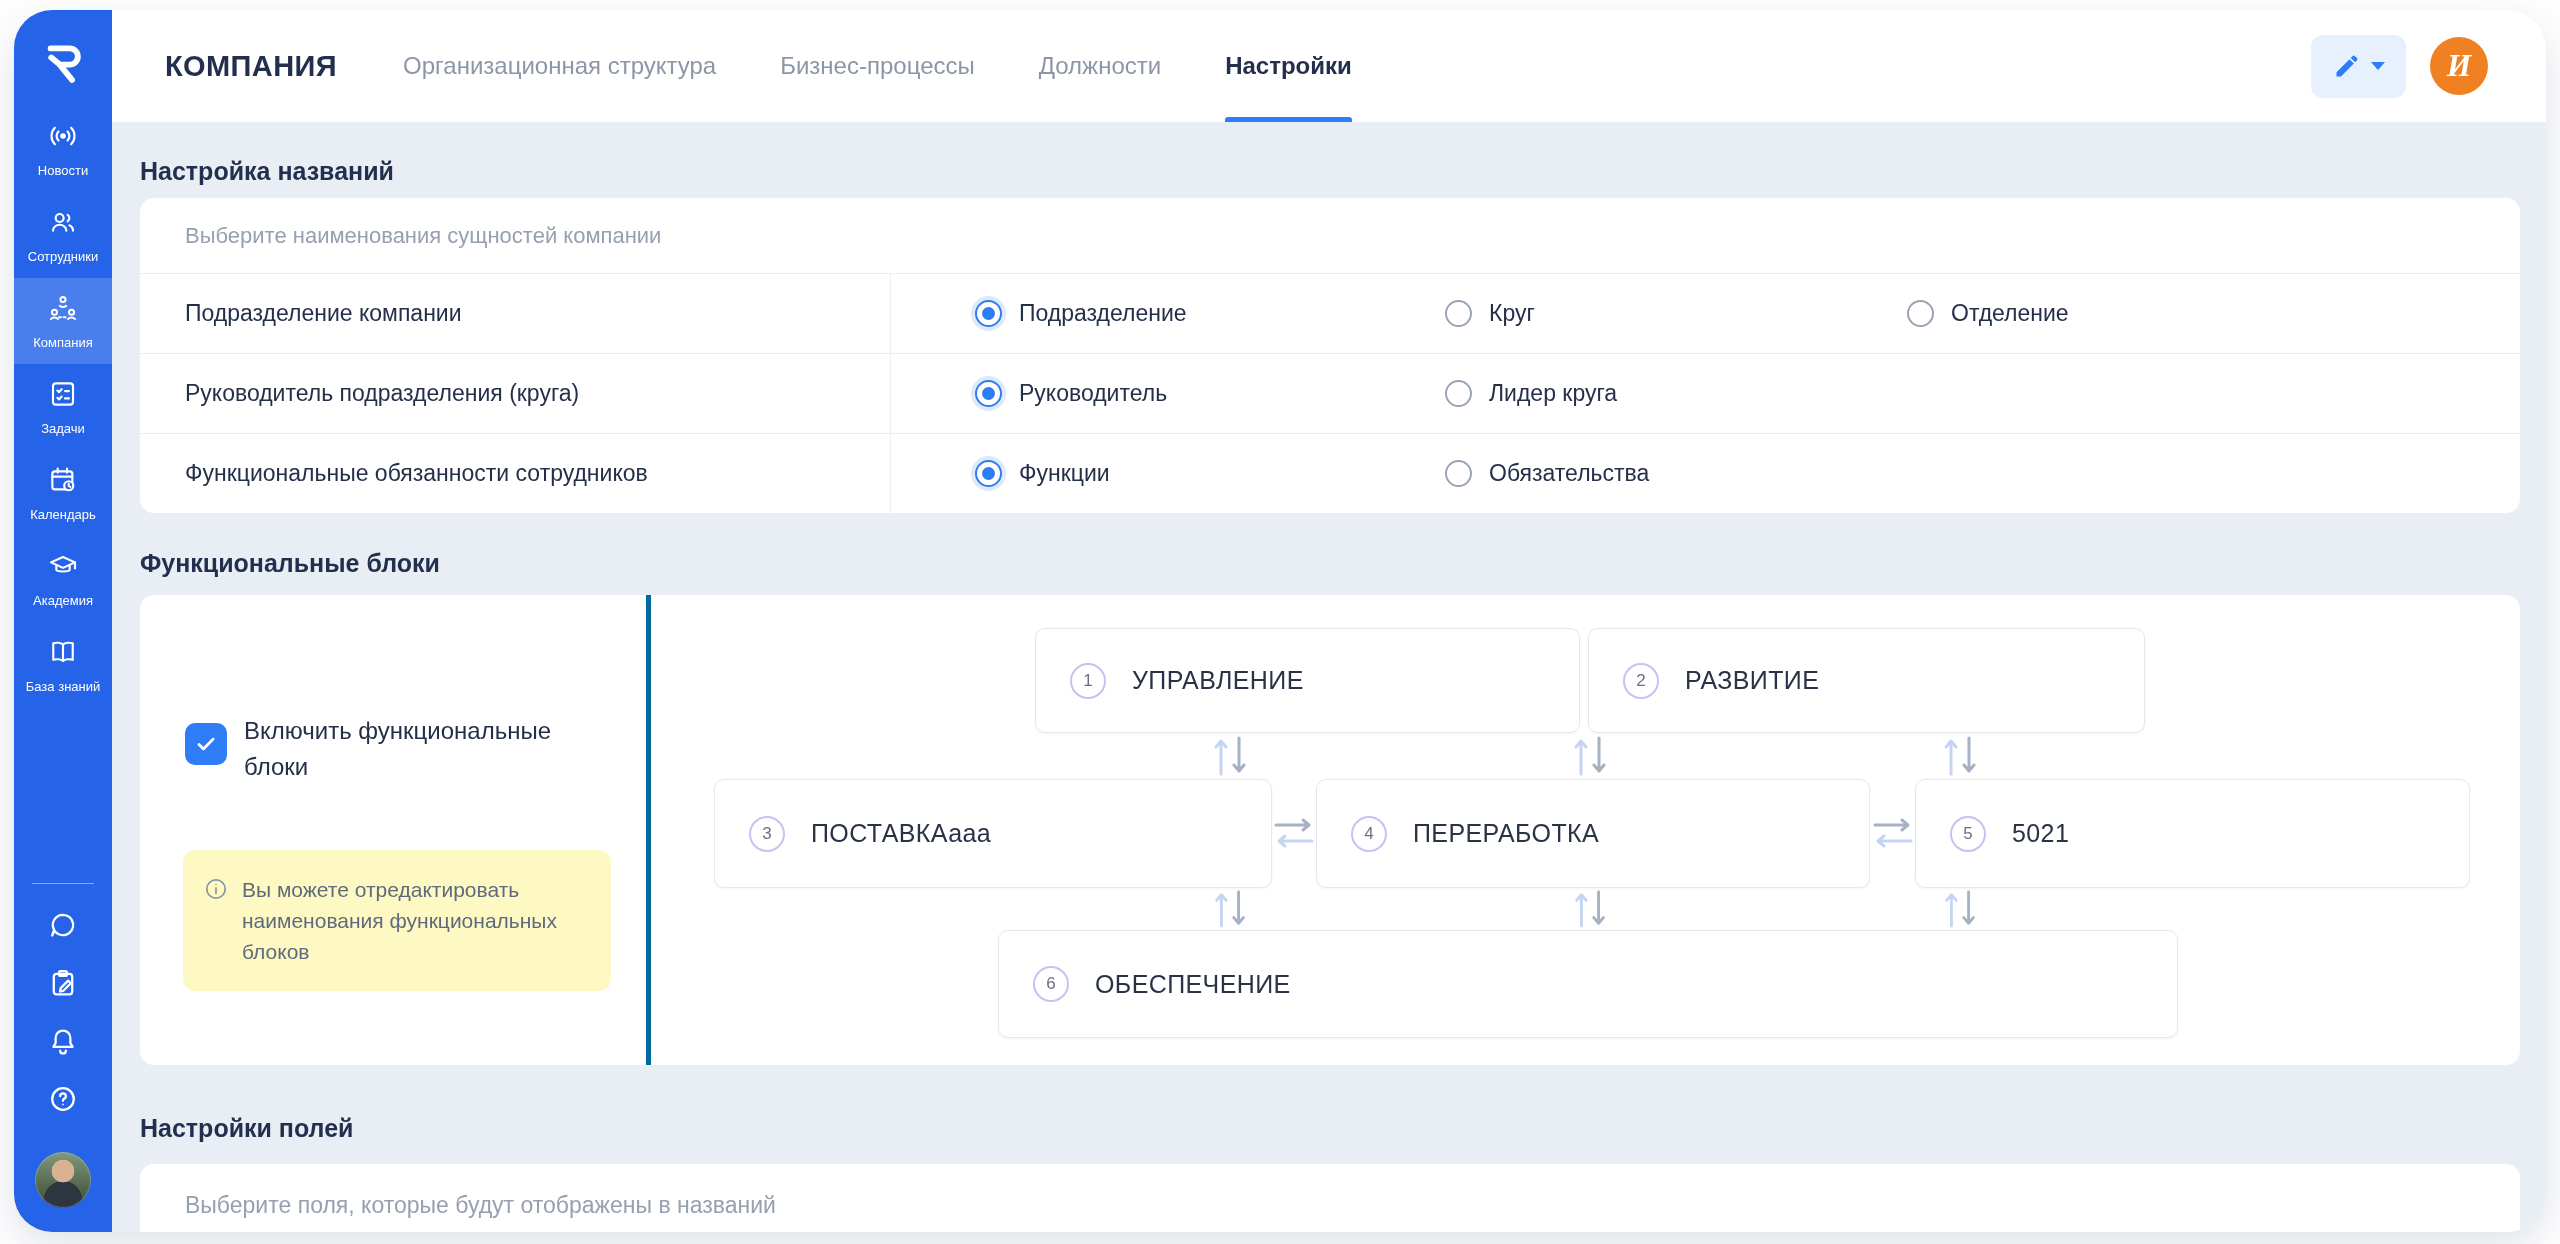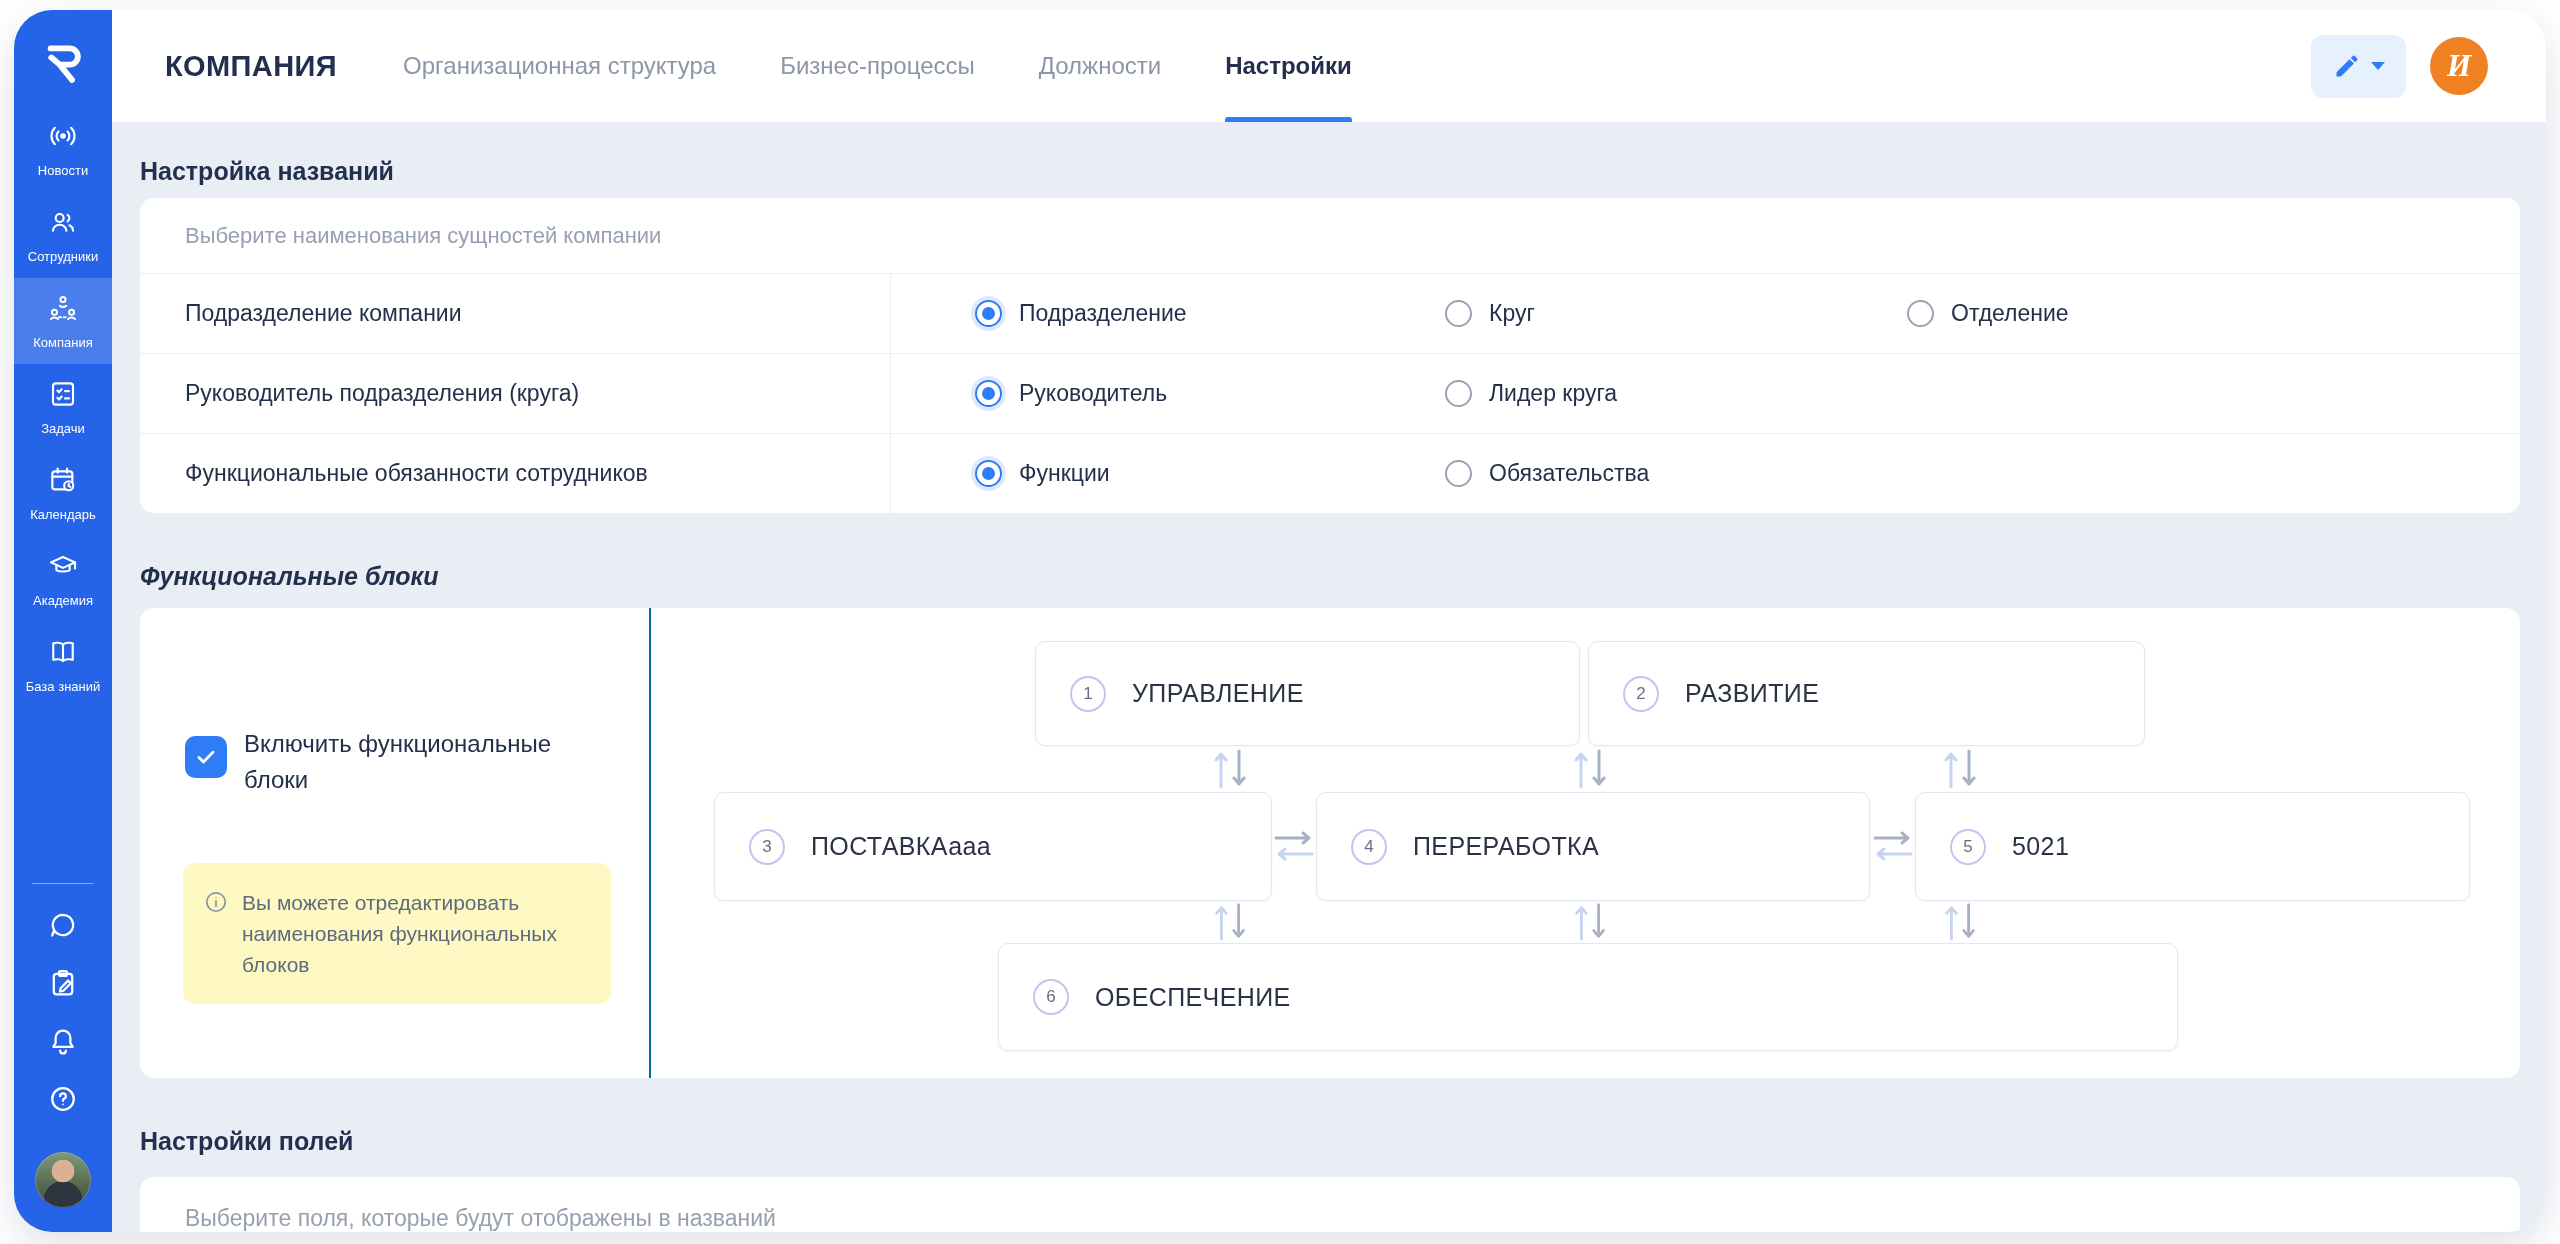--- a/index.html
+++ b/index.html
@@ -40,42 +40,42 @@
   .caret-down { width:0; height:0; border-left:7px solid transparent; border-right:7px solid transparent;
                 border-top:8px solid #2E7CF6; }
   .avatar-initial { width:58px; height:58px; border-radius:50%; background:#F08123; color:#fff;
                     display:flex; align-items:center; justify-content:center; cursor:pointer;
                     font-family:"Liberation Serif", serif; font-style:italic; font-weight:700; font-size:31px; }
 
   
   .content { position:absolute; left:98px; top:112px; right:0; bottom:-200px; padding:0 26px 0 28px; }
   .section-title { font-size:25px; font-weight:700; color:#222F4E; }
   .t1 { margin-top:35px; }
-  .t2 { margin-top:49px;font-style:italic; }
+  .t2 { margin-top:36px; }
   .t3 { margin-top:49px; }
   .card { background:#fff; border-radius:14px; }
 
   
   .card-naming { margin-top:12px; }
   .tbl-header { height:75px; display:flex; align-items:center; padding-left:45px;
                 font-size:22px; color:#96A0B0; }
   .tbl-row { height:80px; position:relative; display:flex; align-items:center;
              border-top:1px solid #EBEFF4; }
   .tbl-row::before { content:""; position:absolute; left:750px; top:0; bottom:0; width:1px; background:#EBEFF4; }
   .row-label { padding-left:45px; width:750px; font-size:23px; color:#243049; }
   .opt { position:absolute; display:flex; align-items:center; gap:17px; cursor:pointer; }
   .opt-1 { left:835px; } .opt-2 { left:1305px; } .opt-3 { left:1767px; }
   .radio { width:27px; height:27px; border-radius:50%; border:2px solid #99A3B3; background:#fff; flex:none; }
   .radio.sel { border-color:#2E7CF6; position:relative; box-shadow:0 0 0 4px rgba(46,124,246,.16); }
   .radio.sel::after { content:""; position:absolute; inset:5px; border-radius:50%; background:#2E7CF6; }
   .opt-label { font-size:23px; color:#243049; }
 
   
   .card-blocks { margin-top:17px; position:relative; height:470px; }
-  .left-panel { position:absolute; left:0; top:0; bottom:0; width:511px; border-right:2px solid #0369a1;padding-left:24px; }
+  .left-panel { position:absolute; left:0; top:0; bottom:0; width:511px; border-right:5px solid #0369a1;padding-left:24px; }
   .chk { position:absolute; left:45px; top:128px; width:42px; height:42px; background:#2E7CF6;
          border-radius:10px; display:flex; align-items:center; justify-content:center; cursor:pointer; }
   .chk-label { position:absolute; left:104px; top:118px; width:330px; font-size:24px; line-height:36px; color:#243049; }
   .info-box { position:absolute; left:43px; top:255px; width:428px; background:#fef9c3; border-radius:12px;
               padding:24px 22px 24px 20px; display:flex; gap:13px; }
   .info-text { font-size:21px; line-height:31px; color:#5E6B7E; }
   .block { position:absolute; background:#fff; border:1.5px solid #E2E8F0; border-radius:10px;
            display:flex; align-items:center; gap:26px; padding-left:34px; cursor:pointer;
            box-shadow:0 1px 3px rgba(40,60,90,.05); }
   .bnum { width:36px; height:36px; border-radius:50%; border:2px solid #CBC0F0; color:#687083;

